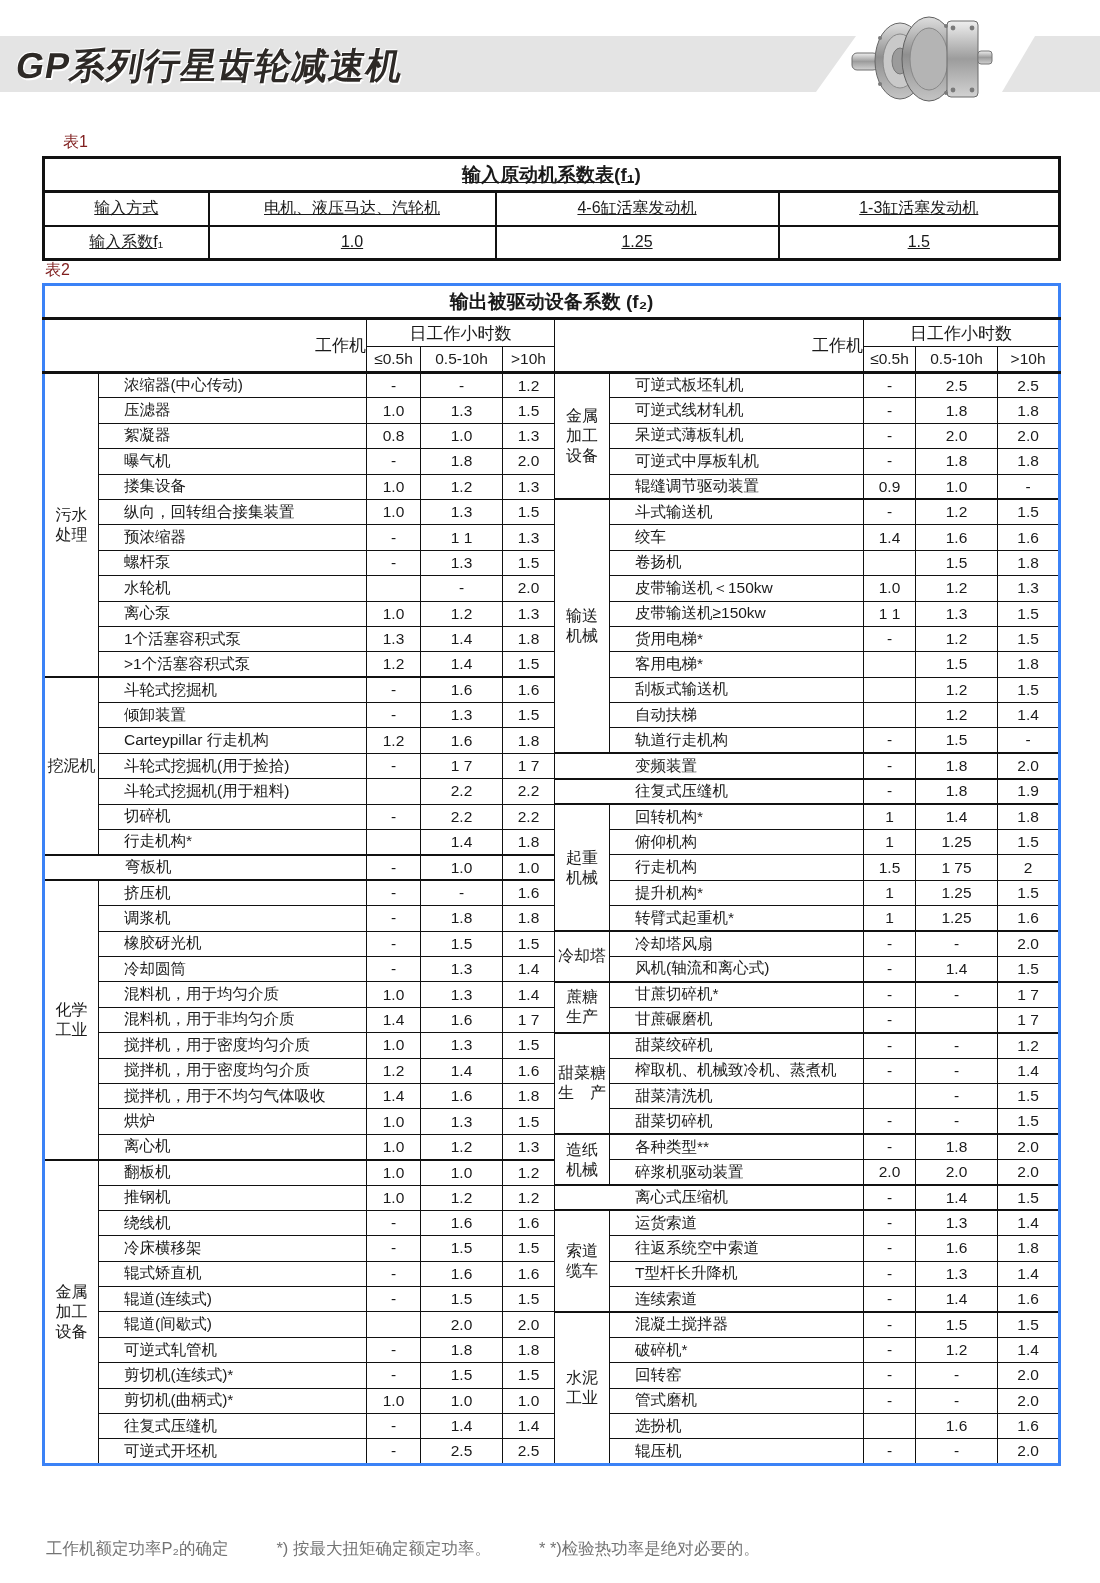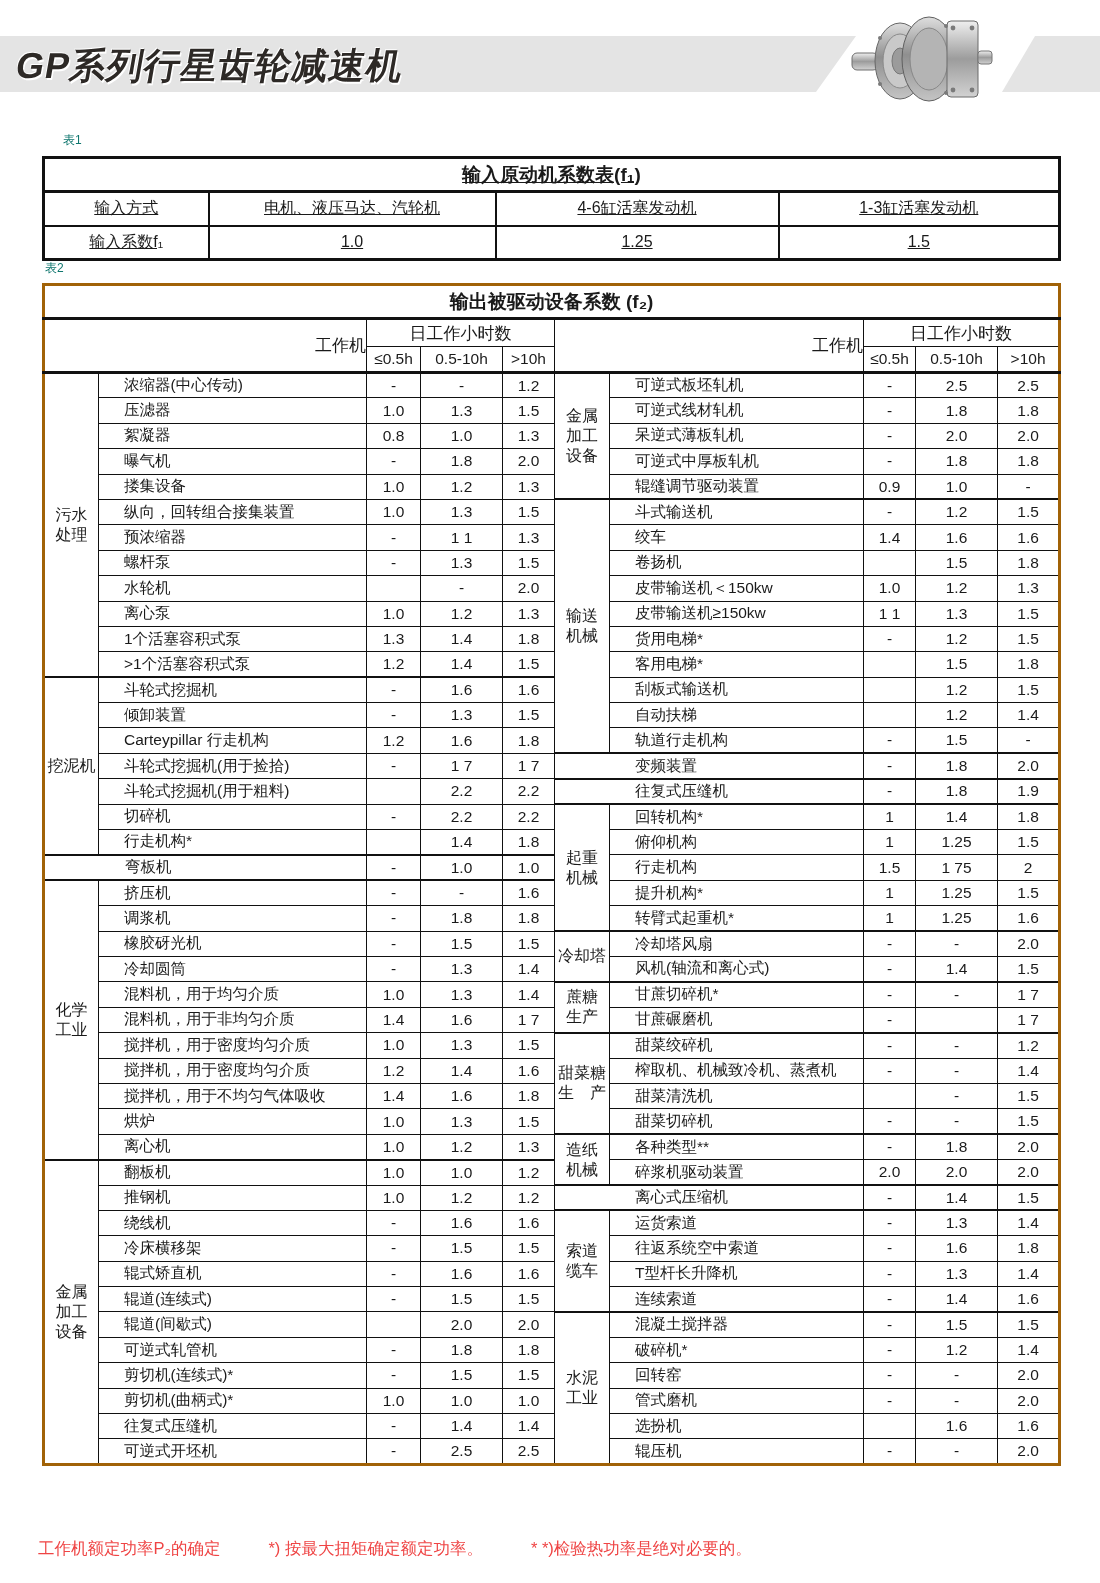--- a/index.html
+++ b/index.html
@@ -25,21 +25,21 @@
   .banner-title {
     position:absolute; top:42px; left:12px;
     font-size:36px; font-weight:700; letter-spacing:1px;
     color:#2d2926; transform:skewX(-10deg); transform-origin:0 100%;
     text-shadow:1.5px 1.5px 0 #fff, -1px -1px 0 #fff;
     white-space:nowrap;
   }
   .gear-img { position:absolute; top:8px; left:850px; }
 
   
-  .tbl-label { position:absolute; font-size:12px; color:#0f766e; }
+  .tbl-label { position:absolute; font-size:16px; color:#7f1d1d; }
   .t1-label { top:132px; left:63px; }
   .t2-label { top:260px; left:45px; }
 
   
   table { border-collapse:collapse; table-layout:fixed; }
 
   .t1 {
     position:absolute; left:42px; top:156px; width:1016px;
     border:3px solid #111;
     text-decoration:underline;
@@ -47,21 +47,21 @@
   .t1 td {
     border:2px solid #111; text-align:center; vertical-align:middle;
     font-size:16px; height:34px; overflow:hidden;
   }
   .t1 .t1-title {
     font-size:19px; font-weight:700; height:34px; border-bottom:3px solid #111;
   }
 
   .t2 {
     position:absolute; left:42px; top:283px; width:1016px;
-    border:3px solid #a16207;
+    border:3px solid #3b82f6;
   }
   .t2 th { font-weight:400; overflow:hidden; }
   .t2 .title-cell {
     font-size:19px; font-weight:700; height:34px;
     border:1.5px solid #111; border-bottom:3px solid #111; text-align:center;
   }
   .t2 .machine-h {
     font-size:17px; border:1.5px solid #111; border-bottom:3px solid #111;
     text-align:right;
   }
@@ -77,22 +77,22 @@
   .t2 td.cat {
     text-align:center; white-space:pre-line; line-height:1.25; font-size:16px;
   }
   .t2 td.name { text-align:left; padding-left:25px; }
   .t2 td.name.full { padding-left:80px; }
   .t2 td.val { text-align:center; }
   .t2 .gs { border-top-width:2.5px; }
 
   
   .footnote {
-    position:absolute; left:38px; top:1538px; width:1016px;
-    font-size:16.5px; display:flex; gap:48px; white-space:nowrap; color:#ef4444;
+    position:absolute; left:46px; top:1538px; width:1016px;
+    font-size:16.5px; display:flex; gap:48px; white-space:nowrap; color:#737373;
   }
 </style>
 </head>
 <body>
 
 <div class="page">
 
   <div class="banner-strip"></div>
   <div class="banner-para"></div>
   <div class="banner-title">GP系列行星齿轮减速机</div>

